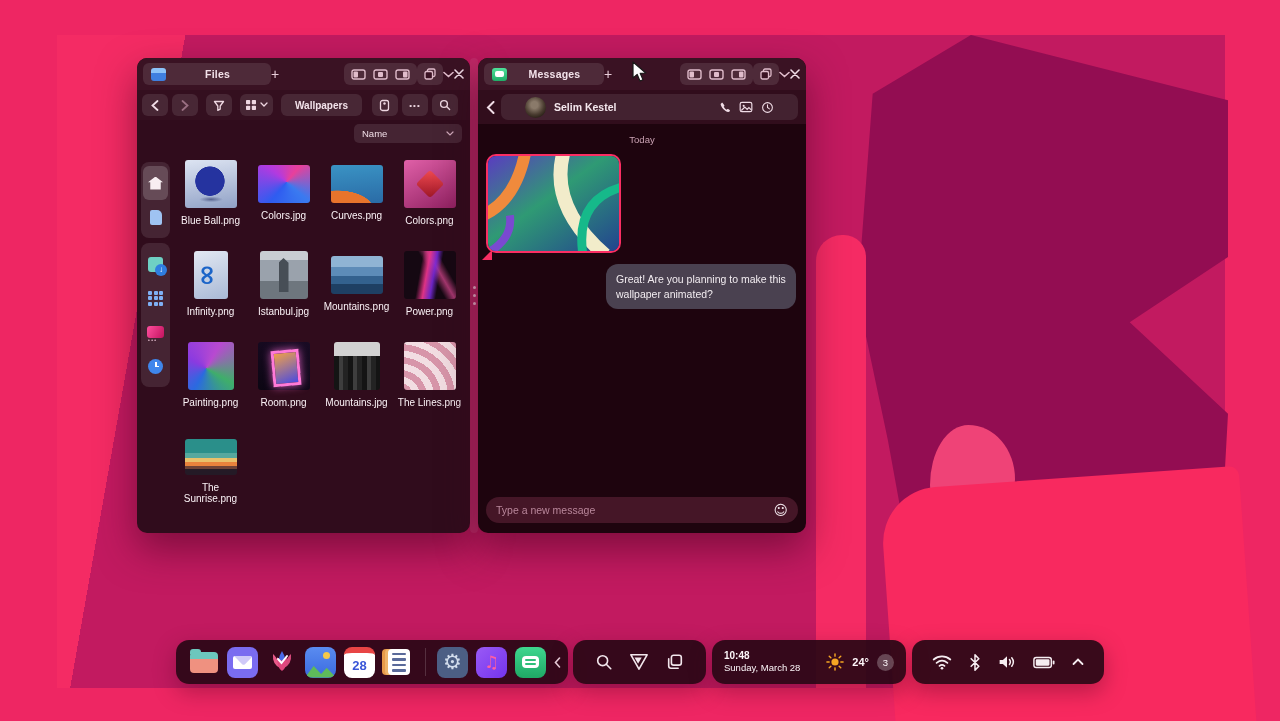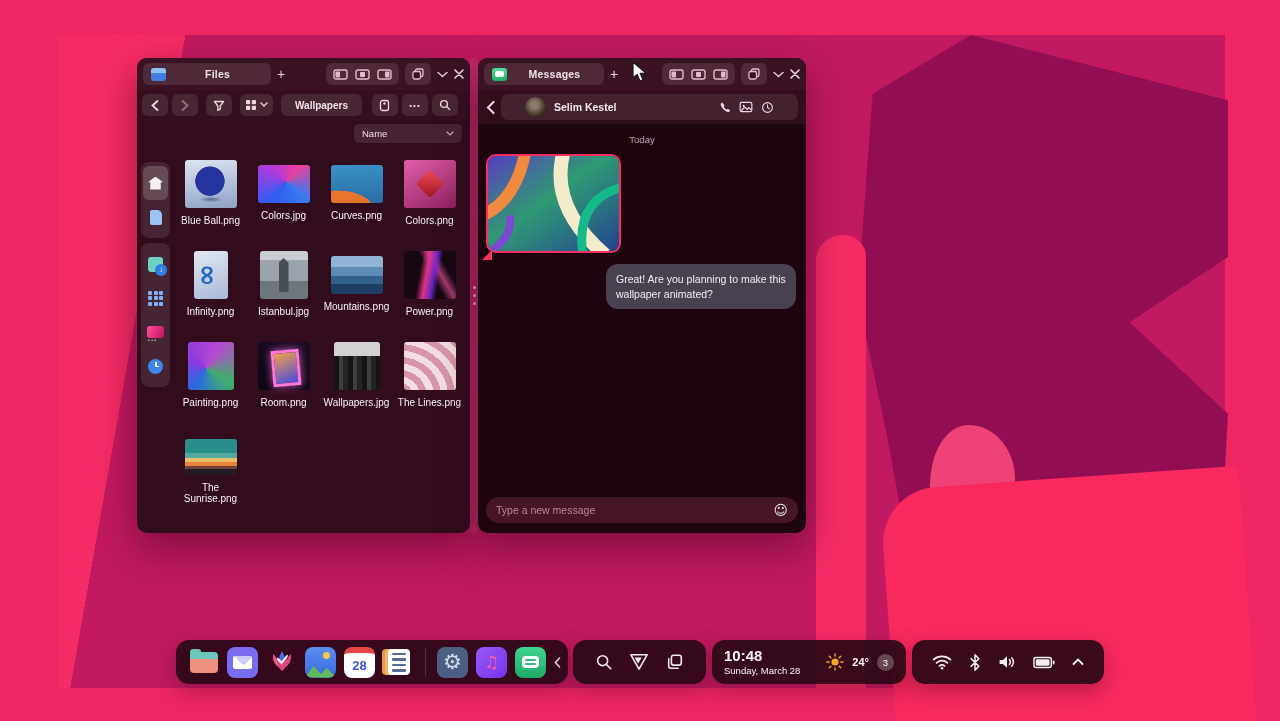--- a/index.html
+++ b/index.html
@@ -16,21 +16,21 @@
     border-radius:26px 22px 0 0; }
   .wp-bright-br { position:absolute; left:888px; top:478px; width:360px; height:260px; background:#f8295f;
     border-radius:56px 10px 0 0; transform:rotate(-4deg); }
   .wp-blob { position:absolute; left:930px; top:425px; width:85px; height:120px; background:#ff4d7e;
     border-radius:45% 55% 50% 50%/50% 45% 55% 50%; opacity:.85; }
 
   
   .window { position:absolute; top:58px; height:475px; border-radius:10px;
     box-shadow:0 16px 38px rgba(60,0,28,.5); overflow:hidden; }
   .titlebar { position:absolute; left:0; top:0; right:0; height:32px; display:flex; align-items:center;
-    padding:0 6px; gap:6px; }
+    padding:0 6px; }
   .tab-pill { display:flex; align-items:center; gap:6px; height:22px; border-radius:6px;
     background:rgba(255,255,255,.10); padding:0 8px; }
   .tab-title { flex:1; text-align:center; color:#f3e2ea; font-size:10.5px; font-weight:bold; letter-spacing:.2px; }
   .chrome-btn { display:flex; align-items:center; justify-content:center; color:#e8cdd9; }
   .chrome-group { display:flex; align-items:center; gap:7px; background:rgba(255,255,255,.10);
     border-radius:6px; height:22px; padding:0 7px; }
   .icon-svg { display:block; }
   .app-mini-icon { width:15px; height:13px; border-radius:3px; }
   .mini-files { background:linear-gradient(#8cc2f8 0 35%, #3f7fe0 35%); }
   .mini-msg { background:linear-gradient(#4fe09a,#1fae68); position:relative; }
@@ -182,21 +182,21 @@
   .ai-notes .sheet i { height:2.5px; background:#5a6a9a; border-radius:1px; }
   .ai-settings { background:#4c5e84; color:#d2dcec; font-size:21px; font-family:"DejaVu Sans",sans-serif; }
   .ai-music { background:linear-gradient(135deg,#9a5af5,#7433ee); color:#ff5fa2; font-size:17px;
     font-family:"DejaVu Sans",sans-serif; font-weight:bold; }
   .ai-msgapp { background:linear-gradient(#3fd68f,#1fa965); }
   .ai-msgapp .bub { width:17px; height:12px; background:#fff; border-radius:4px; display:flex;
     flex-direction:column; gap:2px; justify-content:center; padding:0 3px; }
   .ai-msgapp .bub i { height:2px; background:#2fbf7a; border-radius:1px; }
 
   .clock-col { display:flex; flex-direction:column; line-height:1.25; flex:1; }
-  .clock-time { font-size:15px; font-weight:bold; }
+  .clock-time { font-size:10px; font-weight:bold; }
   .clock-date { font-size:9.5px; }
   .temp { font-size:11px; font-weight:bold; }
   .badge { width:17px; height:17px; border-radius:50%; background:rgba(255,255,255,.25);
     font-size:9.5px; display:flex; align-items:center; justify-content:center; }
 
   
   .cursor { position:absolute; left:631px; top:61px; z-index:50; }
 </style>
 </head>
 <body>
@@ -380,21 +380,21 @@
       <div class="file-cell">
           <div class="thumb t-painting"></div>
           <div class="file-label">Painting.png</div>
         </div>
       <div class="file-cell">
           <div class="thumb t-room"></div>
           <div class="file-label">Room.png</div>
         </div>
       <div class="file-cell">
           <div class="thumb t-sky"></div>
-          <div class="file-label">Wallpapers.jpg</div>
+          <div class="file-label">Mountains.jpg</div>
         </div>
       <div class="file-cell">
           <div class="thumb t-lines"></div>
           <div class="file-label">The Lines.png</div>
         </div>
       <div class="file-cell">
           <div class="thumb t-sunrise"></div>
           <div class="file-label">The Sunrise.png</div>
         </div>
     </div>

